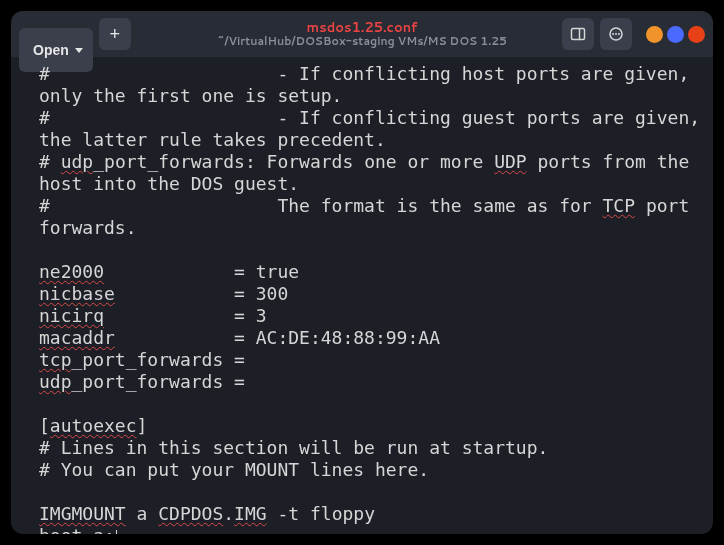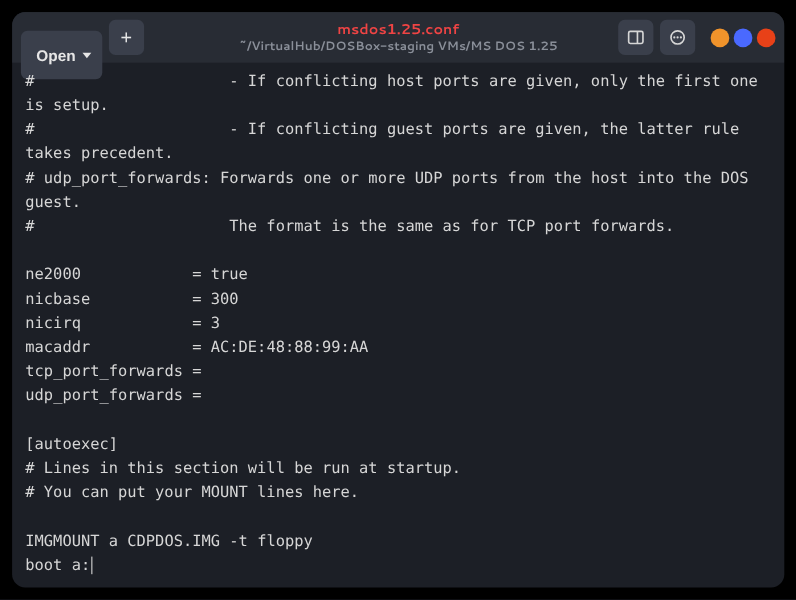--- a/index.html
+++ b/index.html
@@ -118,28 +118,30 @@
   height: 17px;
   border-radius: 50%;
 }
 .dot.orange { background: #f0932b; }
 .dot.blue { background: #4a69ff; }
 .dot.red { background: #e84118; }
 .editor {
   flex: 1;
   padding: 6px 12px;
   font-family: "DejaVu Sans Mono", "Menlo", "Consolas", monospace;
-  font-size: 14px;
+  font-size: 18px;
   line-height: 22px;
   color: #d6d6d6;
   white-space: pre-wrap;
   overflow: hidden;
   position: relative;
+  margin-left: 16px;
 }
 .u {
+  text-decoration: underline;
   text-decoration-color: #d94a4a;
   text-decoration-style: wavy;
   text-decoration-thickness: 1px;
   text-underline-offset: 2px;
 }
 .cursor {
   display: inline-block;
   width: 1px;
   height: 16px;
   background: #d6d6d6;

